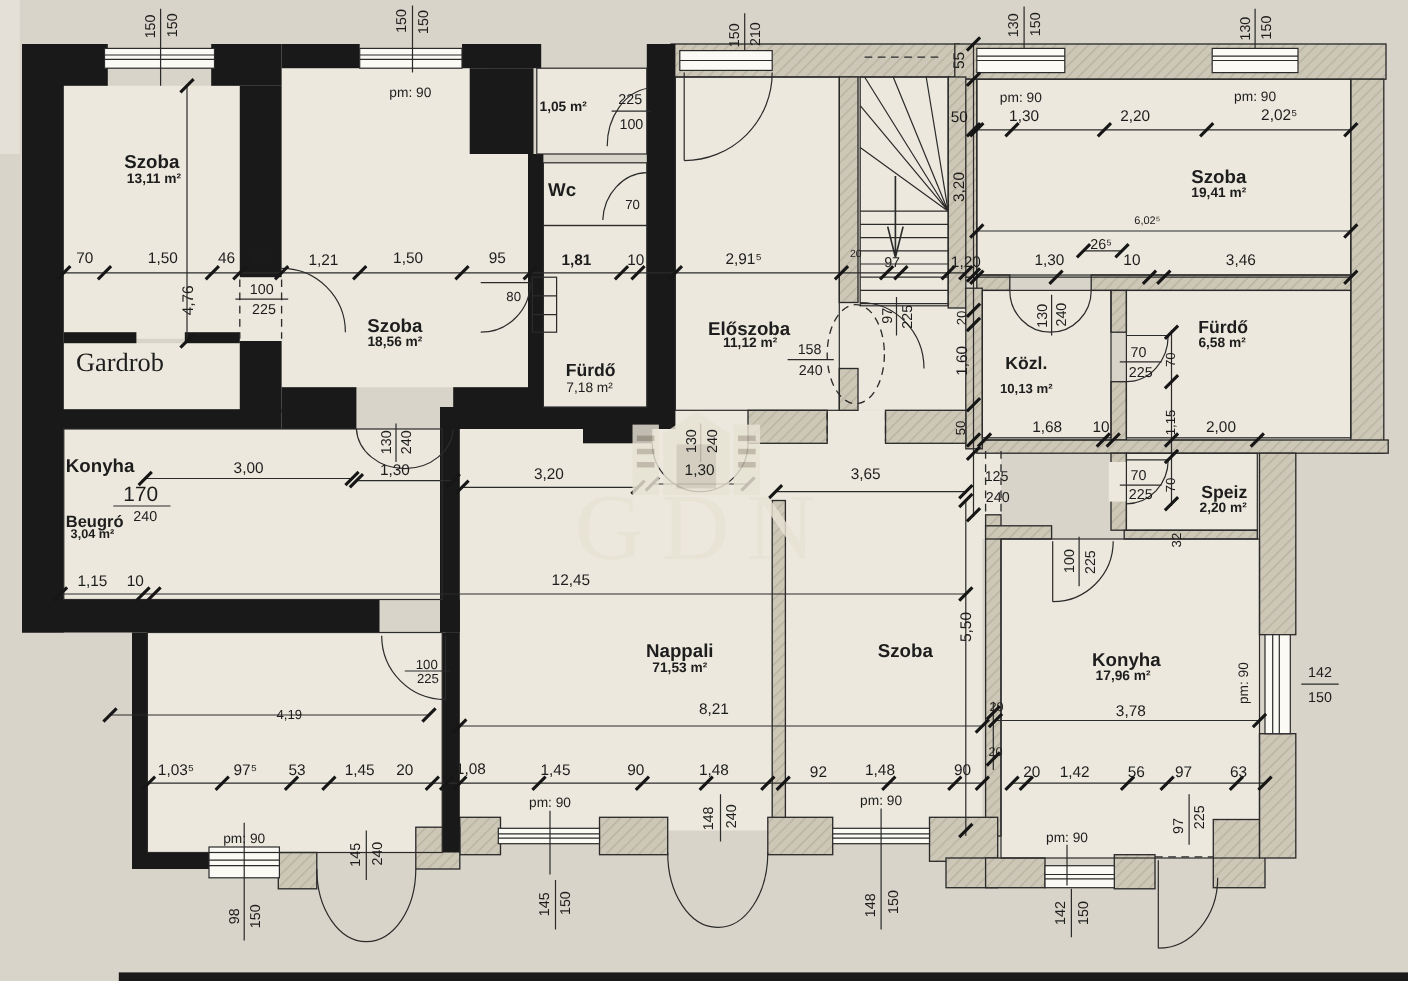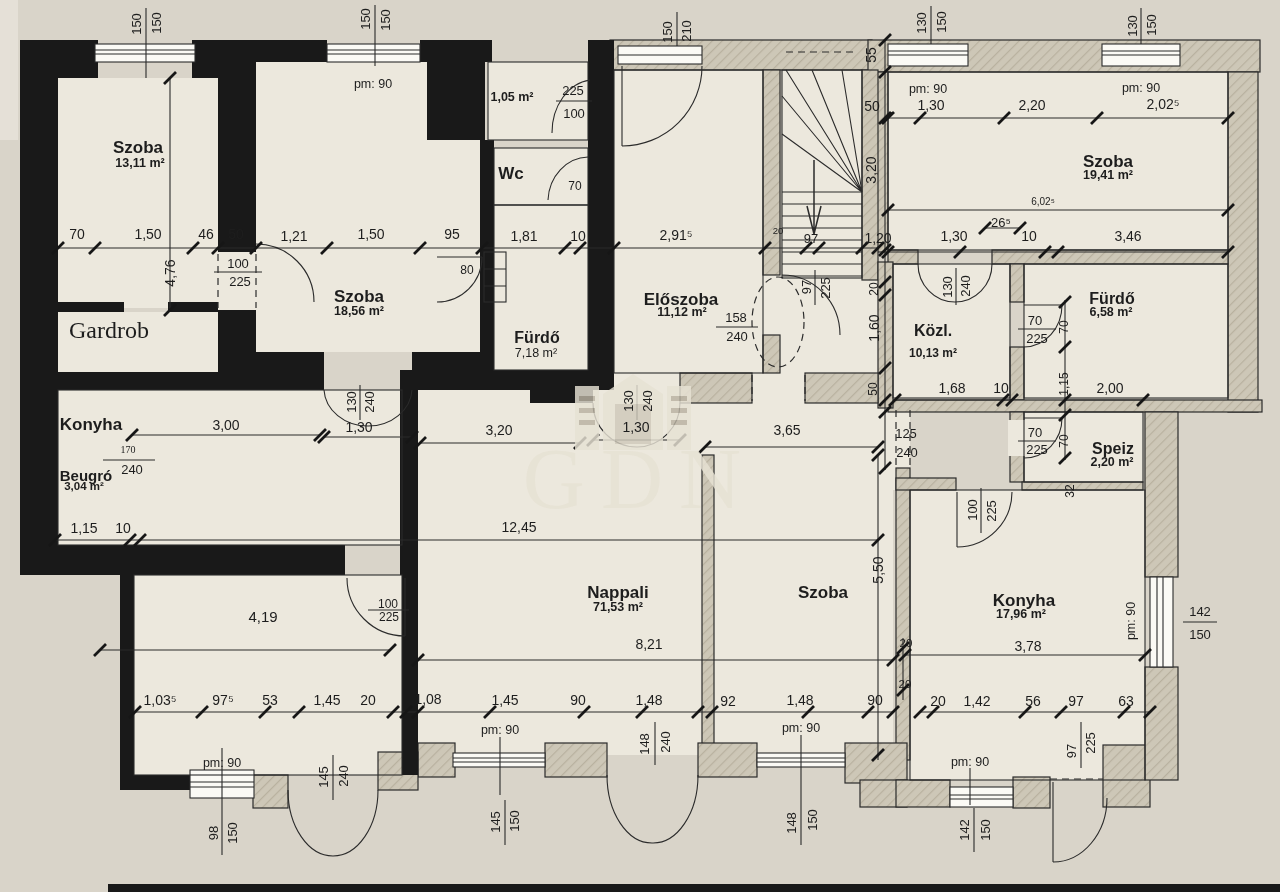--- a/index.html
+++ b/index.html
@@ -264,21 +264,21 @@
       <span class="lbl" style="left: 801px; top: 728px; font-size: 12.5px; transform: translate(-50%, -50%) rotate(0deg);">pm: 90</span>
       <span class="lbl" style="left: 970px; top: 762px; font-size: 12.5px; transform: translate(-50%, -50%) rotate(0deg);">pm: 90</span>
       <span class="lbl" style="left: 1131px; top: 621px; font-size: 12.5px; transform: translate(-50%, -50%) rotate(-90deg);">pm: 90</span>
       <span class="lbl" style="left: 77px; top: 234px; font-size: 14px; transform: translate(-50%, -50%) rotate(0deg);">70</span>
       <span class="lbl" style="left: 148px; top: 234px; font-size: 14px; transform: translate(-50%, -50%) rotate(0deg);">1,50</span>
       <span class="lbl" style="left: 206px; top: 234px; font-size: 14px; transform: translate(-50%, -50%) rotate(0deg);">46</span>
       <span class="lbl" style="left: 236px; top: 234px; font-size: 14px; transform: translate(-50%, -50%) rotate(0deg);">50</span>
       <span class="lbl" style="left: 294px; top: 236px; font-size: 14px; transform: translate(-50%, -50%) rotate(0deg);">1,21</span>
       <span class="lbl" style="left: 371px; top: 234px; font-size: 14px; transform: translate(-50%, -50%) rotate(0deg);">1,50</span>
       <span class="lbl" style="left: 452px; top: 234px; font-size: 14px; transform: translate(-50%, -50%) rotate(0deg);">95</span>
-      <span class="lbl" style="left: 524px; top: 236px; font-size: 14px; transform: translate(-50%, -50%) rotate(0deg);">1,81</span>
+      <span class="lbl" style="left: 524px; top: 236px; font-size: 14px; transform: translate(-50%, -50%) rotate(0deg); font-weight: bold;">1,81</span>
       <span class="lbl" style="left: 578px; top: 236px; font-size: 14px; transform: translate(-50%, -50%) rotate(0deg);">10</span>
       <span class="lbl" style="left: 676px; top: 235px; font-size: 14px; transform: translate(-50%, -50%) rotate(0deg);">2,91⁵</span>
       <span class="lbl" style="left: 778px; top: 231px; font-size: 9.5px; transform: translate(-50%, -50%) rotate(0deg);">20</span>
       <span class="lbl" style="left: 811px; top: 238px; font-size: 13px; transform: translate(-50%, -50%) rotate(0deg);">97</span>
       <span class="lbl" style="left: 878px; top: 238px; font-size: 14px; transform: translate(-50%, -50%) rotate(0deg);">1,20</span>
       <span class="lbl" style="left: 954px; top: 236px; font-size: 14px; transform: translate(-50%, -50%) rotate(0deg);">1,30</span>
       <span class="lbl" style="left: 1001px; top: 222px; font-size: 13px; transform: translate(-50%, -50%) rotate(0deg);">26⁵</span>
       <span class="lbl" style="left: 1029px; top: 236px; font-size: 14px; transform: translate(-50%, -50%) rotate(0deg);">10</span>
       <span class="lbl" style="left: 1128px; top: 236px; font-size: 14px; transform: translate(-50%, -50%) rotate(0deg);">3,46</span>
       <span class="lbl" style="left: 872px; top: 106px; font-size: 14px; transform: translate(-50%, -50%) rotate(0deg);">50</span>
@@ -303,33 +303,33 @@
       <span class="lbl" style="left: 359px; top: 427px; font-size: 14px; transform: translate(-50%, -50%) rotate(0deg);">1,30</span>
       <span class="lbl" style="left: 499px; top: 430px; font-size: 14px; transform: translate(-50%, -50%) rotate(0deg);">3,20</span>
       <span class="lbl" style="left: 636px; top: 427px; font-size: 14px; transform: translate(-50%, -50%) rotate(0deg);">1,30</span>
       <span class="lbl" style="left: 787px; top: 430px; font-size: 14px; transform: translate(-50%, -50%) rotate(0deg);">3,65</span>
       <span class="lbl" style="left: 952px; top: 388px; font-size: 14px; transform: translate(-50%, -50%) rotate(0deg);">1,68</span>
       <span class="lbl" style="left: 1001px; top: 388px; font-size: 14px; transform: translate(-50%, -50%) rotate(0deg);">10</span>
       <span class="lbl" style="left: 1110px; top: 388px; font-size: 14px; transform: translate(-50%, -50%) rotate(0deg);">2,00</span>
       <span class="lbl" style="left: 84px; top: 528px; font-size: 14px; transform: translate(-50%, -50%) rotate(0deg);">1,15</span>
       <span class="lbl" style="left: 123px; top: 528px; font-size: 14px; transform: translate(-50%, -50%) rotate(0deg);">10</span>
       <span class="lbl" style="left: 519px; top: 527px; font-size: 14px; transform: translate(-50%, -50%) rotate(0deg);">12,45</span>
-      <span class="lbl" style="left: 263px; top: 616px; font-size: 15px; transform: translate(-50%, -50%) rotate(0deg);">4,19</span>
+      <span class="lbl" style="left: 263px; top: 650px; font-size: 12px; transform: translate(-50%, -50%) rotate(0deg);">4,19</span>
       <span class="lbl" style="left: 649px; top: 644px; font-size: 14px; transform: translate(-50%, -50%) rotate(0deg);">8,21</span>
       <span class="lbl" style="left: 1028px; top: 646px; font-size: 14px; transform: translate(-50%, -50%) rotate(0deg);">3,78</span>
       <span class="lbl" style="left: 160px; top: 700px; font-size: 14px; transform: translate(-50%, -50%) rotate(0deg);">1,03⁵</span>
       <span class="lbl" style="left: 223px; top: 700px; font-size: 14px; transform: translate(-50%, -50%) rotate(0deg);">97⁵</span>
       <span class="lbl" style="left: 270px; top: 700px; font-size: 14px; transform: translate(-50%, -50%) rotate(0deg);">53</span>
       <span class="lbl" style="left: 327px; top: 700px; font-size: 14px; transform: translate(-50%, -50%) rotate(0deg);">1,45</span>
       <span class="lbl" style="left: 368px; top: 700px; font-size: 14px; transform: translate(-50%, -50%) rotate(0deg);">20</span>
       <span class="lbl" style="left: 428px; top: 699px; font-size: 14px; transform: translate(-50%, -50%) rotate(0deg);">1,08</span>
       <span class="lbl" style="left: 505px; top: 700px; font-size: 14px; transform: translate(-50%, -50%) rotate(0deg);">1,45</span>
       <span class="lbl" style="left: 578px; top: 700px; font-size: 14px; transform: translate(-50%, -50%) rotate(0deg);">90</span>
       <span class="lbl" style="left: 649px; top: 700px; font-size: 14px; transform: translate(-50%, -50%) rotate(0deg);">1,48</span>
-      <span class="lbl" style="left: 728px; top: 701px; font-size: 14px; transform: translate(-50%, -50%) rotate(0deg);">92</span>
+      <span class="lbl" style="left: 744px; top: 701px; font-size: 14px; transform: translate(-50%, -50%) rotate(0deg);">92</span>
       <span class="lbl" style="left: 800px; top: 700px; font-size: 14px; transform: translate(-50%, -50%) rotate(0deg);">1,48</span>
       <span class="lbl" style="left: 875px; top: 700px; font-size: 14px; transform: translate(-50%, -50%) rotate(0deg);">90</span>
       <span class="lbl" style="left: 938px; top: 701px; font-size: 14px; transform: translate(-50%, -50%) rotate(0deg);">20</span>
       <span class="lbl" style="left: 977px; top: 701px; font-size: 14px; transform: translate(-50%, -50%) rotate(0deg);">1,42</span>
       <span class="lbl" style="left: 1033px; top: 701px; font-size: 14px; transform: translate(-50%, -50%) rotate(0deg);">56</span>
       <span class="lbl" style="left: 1076px; top: 701px; font-size: 14px; transform: translate(-50%, -50%) rotate(0deg);">97</span>
       <span class="lbl" style="left: 1126px; top: 701px; font-size: 14px; transform: translate(-50%, -50%) rotate(0deg);">63</span>
       <span class="lbl" style="left: 136px; top: 24px; font-size: 13px; transform: translate(-50%, -50%) rotate(-90deg);">150</span>
       <span class="lbl" style="left: 156px; top: 23px; font-size: 13px; transform: translate(-50%, -50%) rotate(-90deg);">150</span>
       <span class="lbl" style="left: 365px; top: 19px; font-size: 13px; transform: translate(-50%, -50%) rotate(-90deg);">150</span>
@@ -357,21 +357,21 @@
       <span class="lbl" style="left: 947px; top: 287px; font-size: 13px; transform: translate(-50%, -50%) rotate(-90deg);">130</span>
       <span class="lbl" style="left: 965px; top: 286px; font-size: 13px; transform: translate(-50%, -50%) rotate(-90deg);">240</span>
       <span class="lbl" style="left: 1035px; top: 320px; font-size: 13px; transform: translate(-50%, -50%) rotate(0deg);">70</span>
       <span class="lbl" style="left: 1037px; top: 338px; font-size: 13px; transform: translate(-50%, -50%) rotate(0deg);">225</span>
       <span class="lbl" style="left: 1035px; top: 432px; font-size: 13px; transform: translate(-50%, -50%) rotate(0deg);">70</span>
       <span class="lbl" style="left: 1037px; top: 449px; font-size: 13px; transform: translate(-50%, -50%) rotate(0deg);">225</span>
       <span class="lbl" style="left: 972px; top: 510px; font-size: 13px; transform: translate(-50%, -50%) rotate(-90deg);">100</span>
       <span class="lbl" style="left: 991px; top: 511px; font-size: 13px; transform: translate(-50%, -50%) rotate(-90deg);">225</span>
       <span class="lbl" style="left: 906px; top: 433px; font-size: 13px; transform: translate(-50%, -50%) rotate(0deg);">125</span>
       <span class="lbl" style="left: 907px; top: 452px; font-size: 13px; transform: translate(-50%, -50%) rotate(0deg);">240</span>
-      <span class="lbl" style="left: 128px; top: 450px; font-size: 10px; transform: translate(-50%, -50%) rotate(0deg); font-family: Liberation Serif, serif;">170</span>
+      <span class="lbl" style="left: 128px; top: 450px; font-size: 19px; transform: translate(-50%, -50%) rotate(0deg);">170</span>
       <span class="lbl" style="left: 132px; top: 469px; font-size: 13px; transform: translate(-50%, -50%) rotate(0deg);">240</span>
       <span class="lbl" style="left: 388px; top: 604px; font-size: 12px; transform: translate(-50%, -50%) rotate(0deg);">100</span>
       <span class="lbl" style="left: 389px; top: 617px; font-size: 12px; transform: translate(-50%, -50%) rotate(0deg);">225</span>
       <span class="lbl" style="left: 323px; top: 777px; font-size: 13px; transform: translate(-50%, -50%) rotate(-90deg);">145</span>
       <span class="lbl" style="left: 343px; top: 776px; font-size: 13px; transform: translate(-50%, -50%) rotate(-90deg);">240</span>
       <span class="lbl" style="left: 213px; top: 833px; font-size: 13px; transform: translate(-50%, -50%) rotate(-90deg);">98</span>
       <span class="lbl" style="left: 232px; top: 833px; font-size: 13px; transform: translate(-50%, -50%) rotate(-90deg);">150</span>
       <span class="lbl" style="left: 495px; top: 822px; font-size: 13px; transform: translate(-50%, -50%) rotate(-90deg);">145</span>
       <span class="lbl" style="left: 514px; top: 821px; font-size: 13px; transform: translate(-50%, -50%) rotate(-90deg);">150</span>
       <span class="lbl" style="left: 644px; top: 744px; font-size: 13px; transform: translate(-50%, -50%) rotate(-90deg);">148</span>

